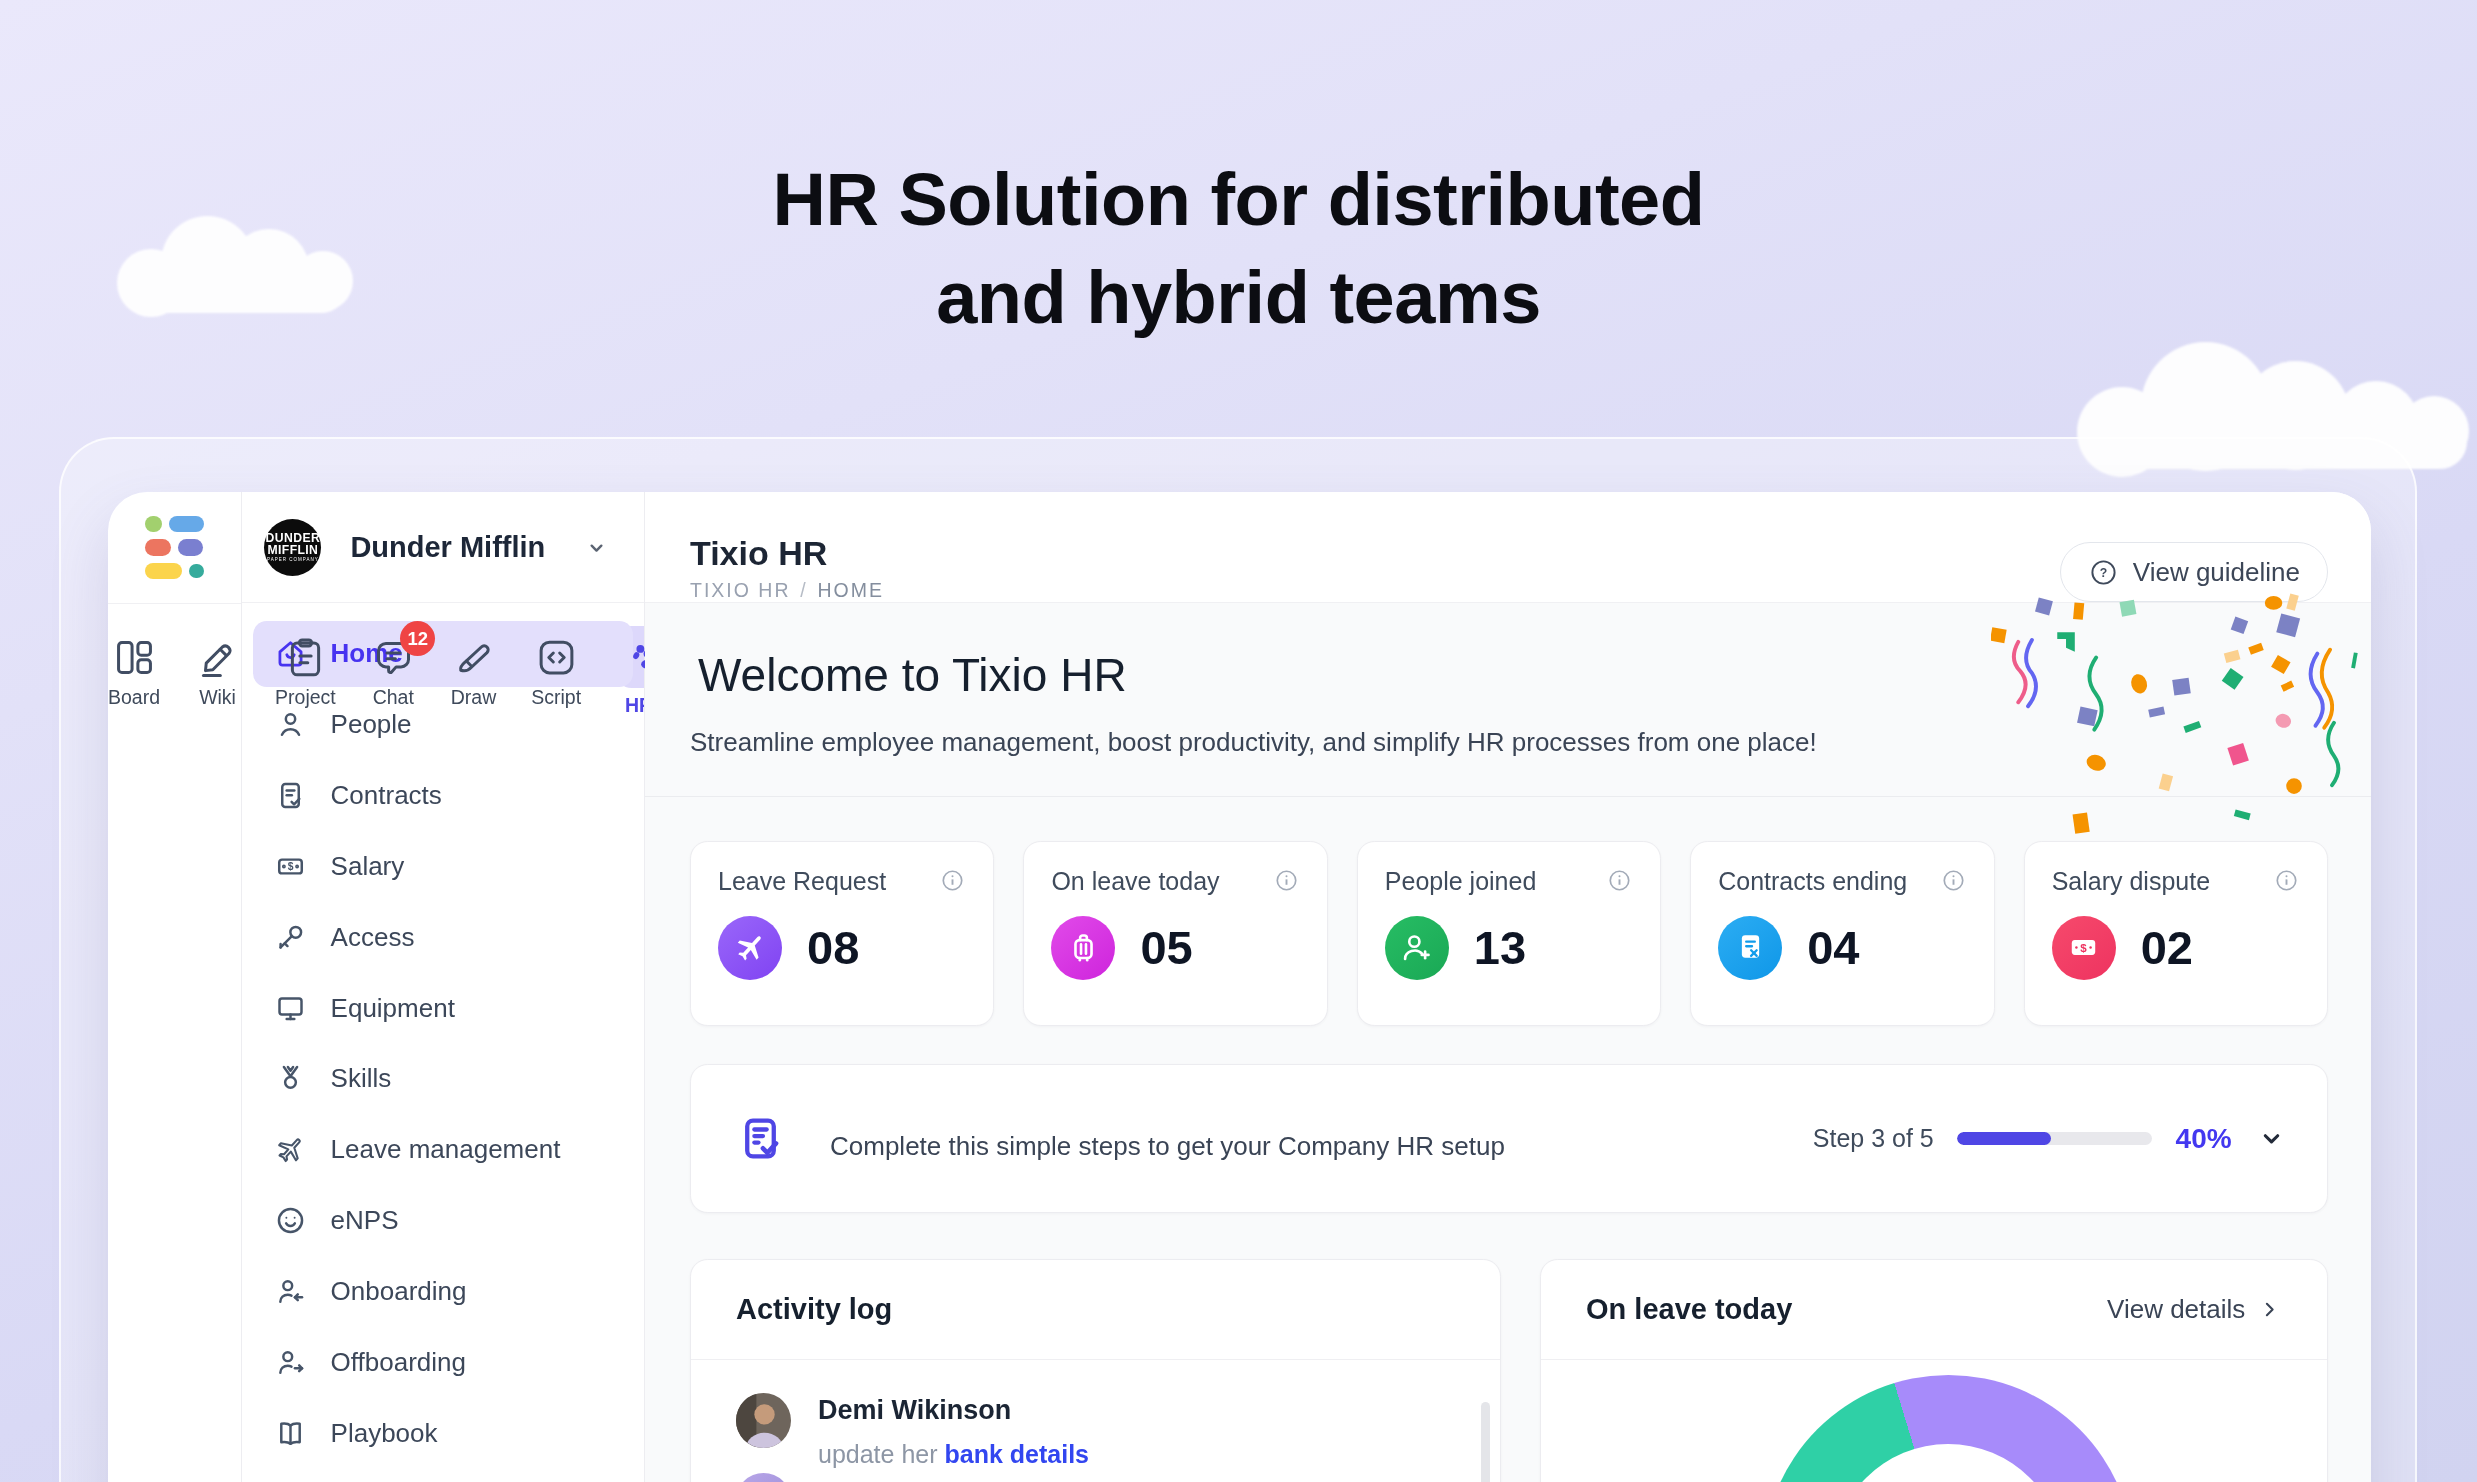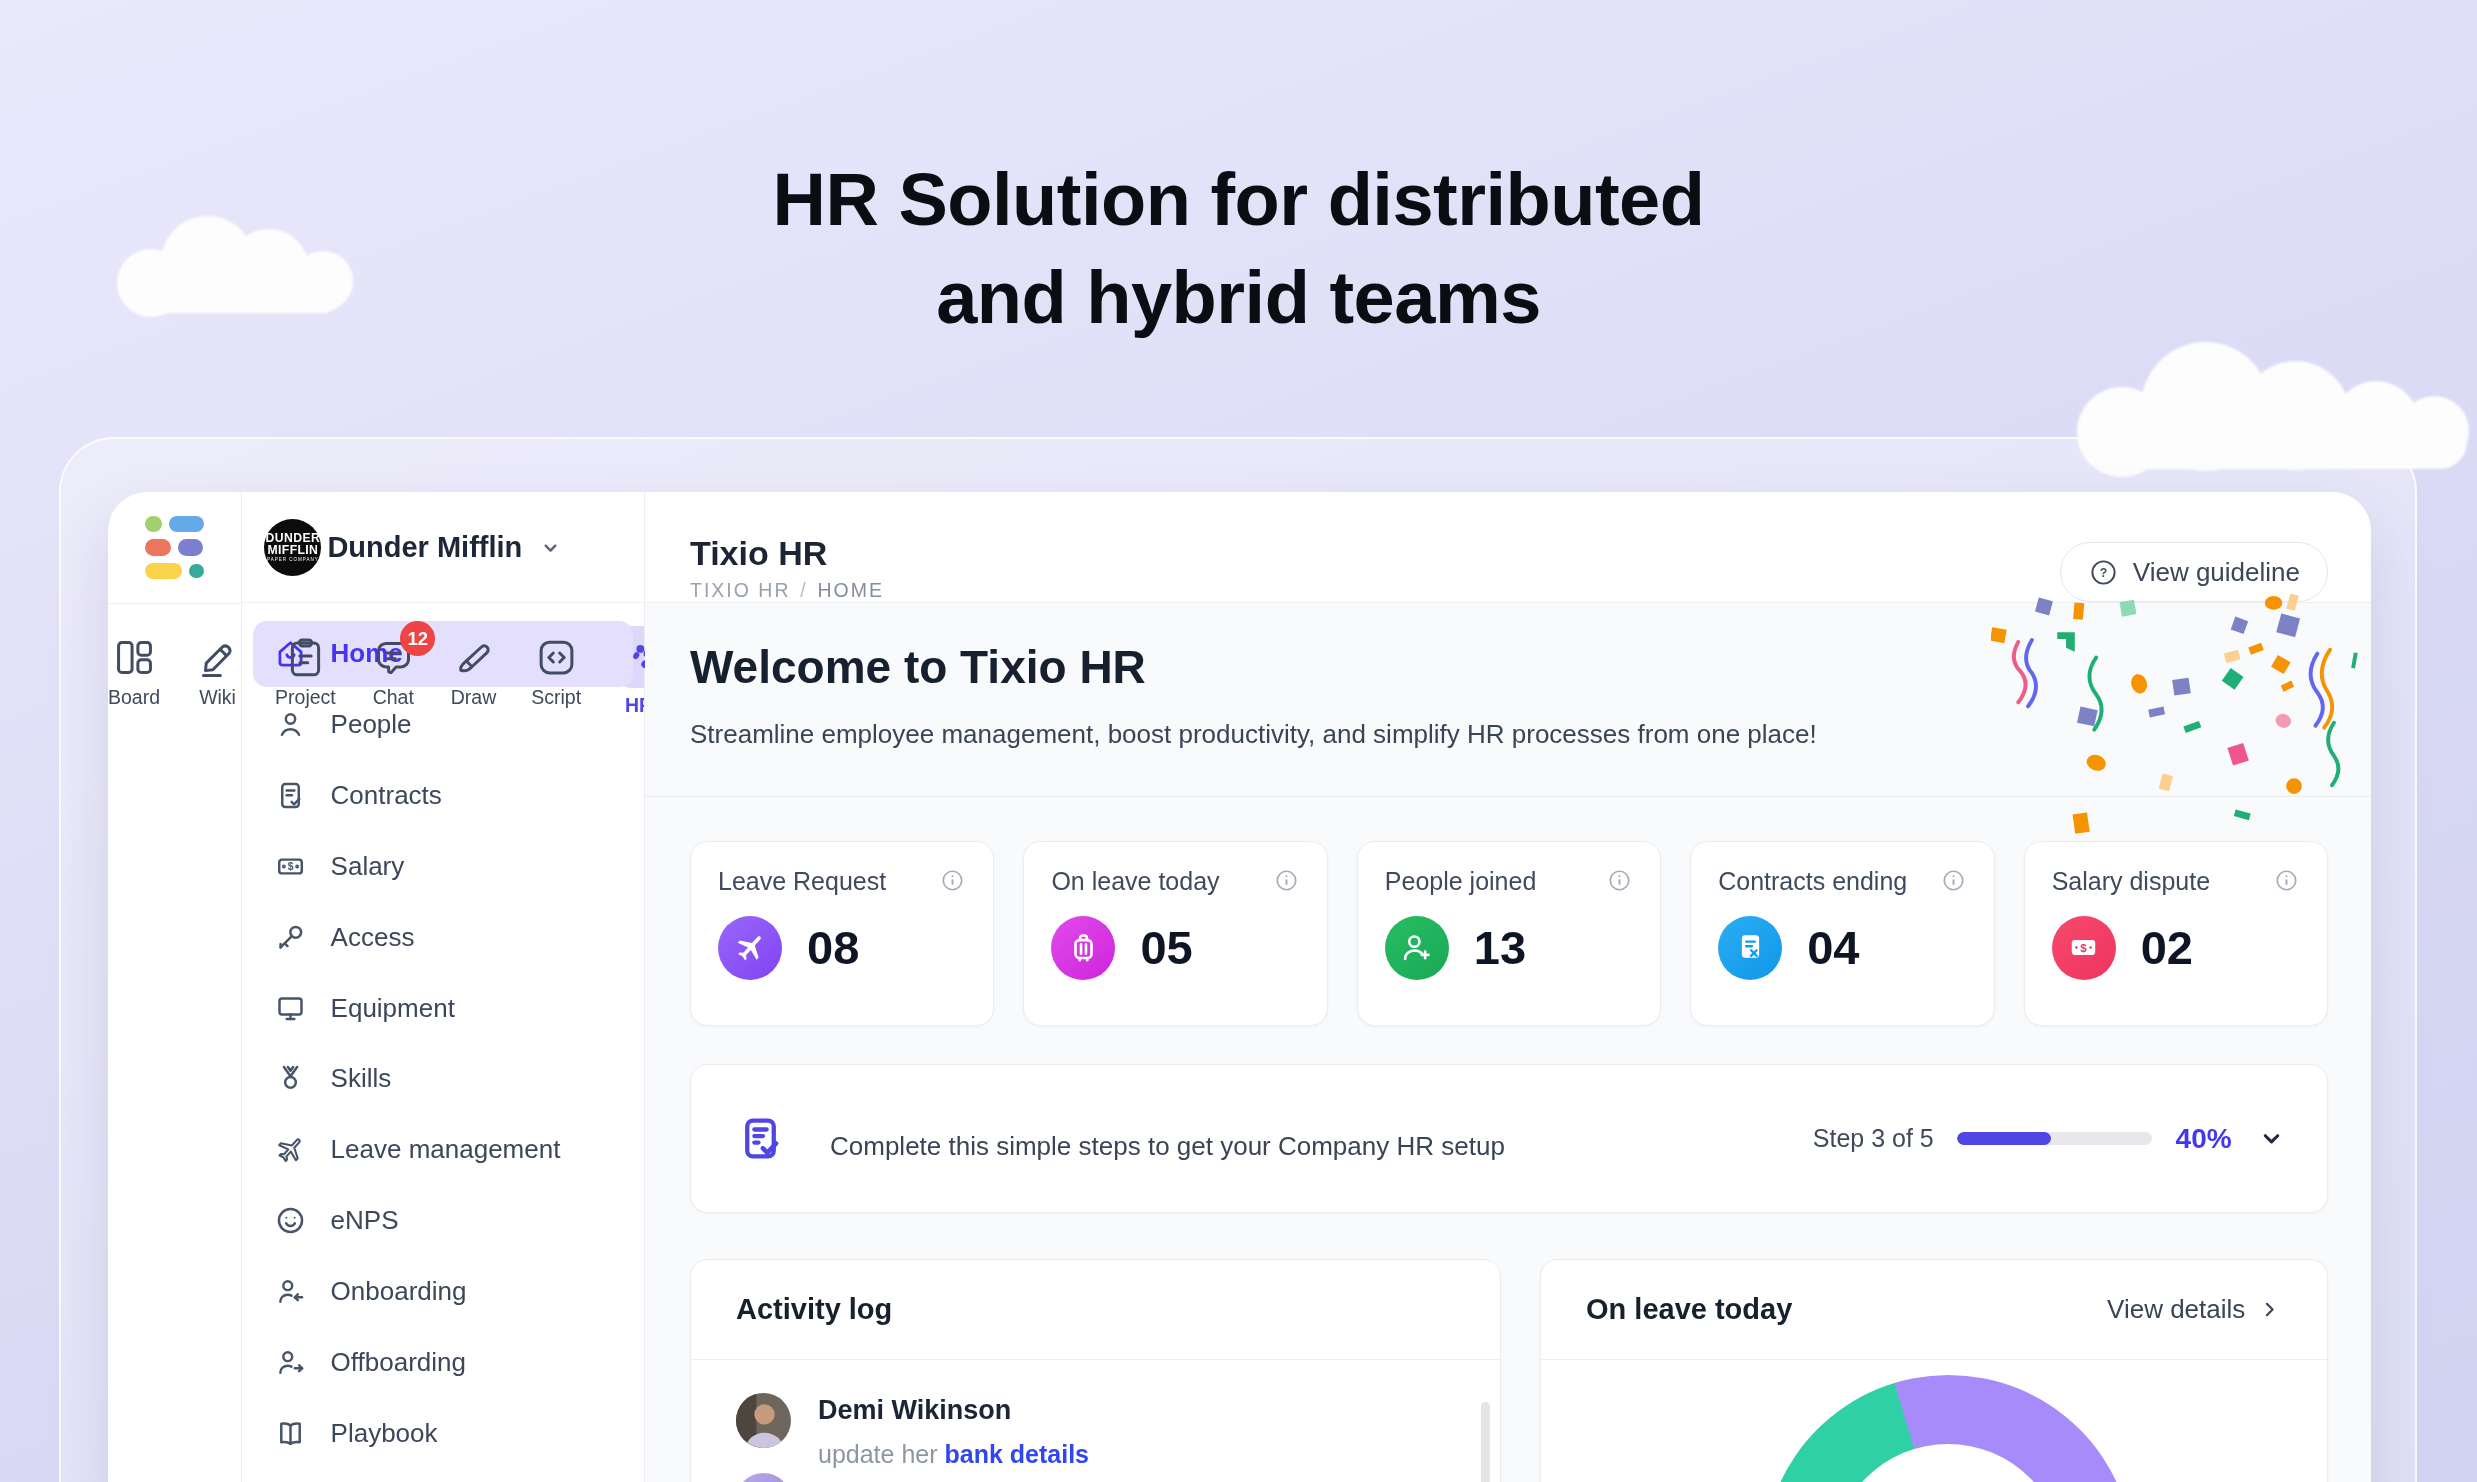--- a/index.html
+++ b/index.html
@@ -41,21 +41,21 @@
   .rail-label{font-size:19.5px;color:#3f4a5b;}
   .rail-item.active .rail-tile{width:62px;height:62px;background:#ddd8fb;border-radius:15.6px;
     display:flex;align-items:center;justify-content:center;}
   .rail-item.active .rail-label{color:#4f46e5;font-weight:700;}
   .chat-badge{position:absolute;top:-13.7px;right:-19.5px;min-width:35px;height:35px;border-radius:17.6px;
     background:#ef4444;color:#fff;font-size:18.5px;font-weight:700;display:flex;align-items:center;
     justify-content:center;padding:0 5.9px;box-sizing:border-box;margin-left:28px;}
   
   .sidebar{width:403px;flex:0 0 403px;border-right:1px solid #ededf1;box-sizing:border-box;}
   .workspace{height:111px;border-bottom:1px solid #f0f0f3;display:flex;align-items:center;
-    padding-left:22.4px;gap:6px;cursor:pointer;box-sizing:border-box;}
+    padding-left:22.4px;gap:29px;cursor:pointer;box-sizing:border-box;}
   .dm-logo{width:57px;height:57px;border-radius:50%;background:#0c0c0c;color:#fff;display:flex;
     flex-direction:column;align-items:center;justify-content:center;line-height:1;flex:0 0 57px;}
   .dm-logo .l1,.dm-logo .l2{font-size:12.2px;font-weight:700;letter-spacing:0.4px;}
   .dm-logo .l3{font-size:4.5px;letter-spacing:1px;margin-top:2px;}
   .ws-name{font-size:29px;font-weight:700;color:#1d2738;}
   .ws-chevron{color:#5b6472;margin-left:7.8px;}
   .menu{display:flex;flex-direction:column;gap:4.9px;padding:17.6px 10.7px 0 10.7px;}
   .menu-item{height:66px;border-radius:13.7px;display:flex;align-items:center;gap:23.4px;
     padding-left:21.5px;cursor:pointer;box-sizing:border-box;}
   .menu-item .micn{width:33px;height:33px;color:#475569;}
@@ -71,21 +71,21 @@
   .page-title{margin:0 0 5.9px 0;font-size:34px;font-weight:700;color:#1c2534;}
   .breadcrumb{font-size:19.5px;letter-spacing:2px;color:#99a1b0;}
   .breadcrumb .sep{margin:0 9.8px;color:#b6bcc6;}
   .breadcrumb .cur{color:#848e9e;}
   .guideline-btn{display:flex;align-items:center;gap:13.7px;height:60px;padding:0 27px;
     border:1.5px solid #e3e6ec;border-radius:30px;background:#fff;cursor:pointer;
     font-size:26px;color:#3c4657;font-family:inherit;}
   
   .content{position:relative;flex:1;background:#f9fafb;}
   .welcome{padding:37px 45px 0 45px;height:194px;border-bottom:1px solid #ebecef;box-sizing:border-box;}
-  .welcome-title{margin:0;font-size:46px;font-weight:700;color:#16202e;}
+  .welcome-title{margin:8px;font-size:46px;font-weight:400;color:#16202e;}
   .welcome-sub{margin:25px 0 0 0;font-size:26px;color:#3a4455;}
   .confetti{position:absolute;right:0;top:-16.6px;width:380px;height:293px;pointer-events:none;}
   .stats{display:flex;gap:29px;margin:44px 43px 0 45px;}
   .stat-card{flex:1;height:185px;background:#fff;border:1px solid #ececf0;border-radius:17.6px;
     padding:25px 27px;box-sizing:border-box;box-shadow:0 1px 2.9px rgba(20,24,40,.04);}
   .stat-top{display:flex;justify-content:space-between;align-items:flex-start;}
   .stat-label{font-size:25px;color:#3f4b5c;}
   .info-icn{width:27px;height:27px;color:#a3abb8;cursor:pointer;}
   .stat-val{display:flex;align-items:center;gap:25px;margin-top:19.5px;}
   .stat-circle{width:64px;height:64px;border-radius:50%;display:flex;align-items:center;justify-content:center;}

